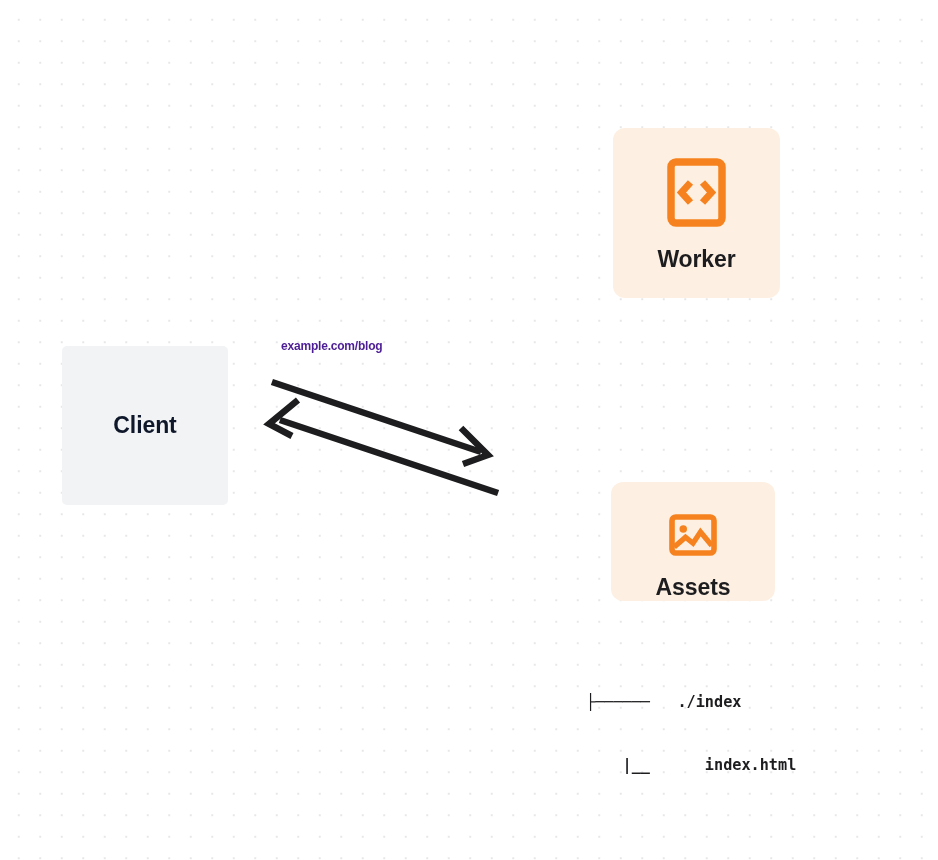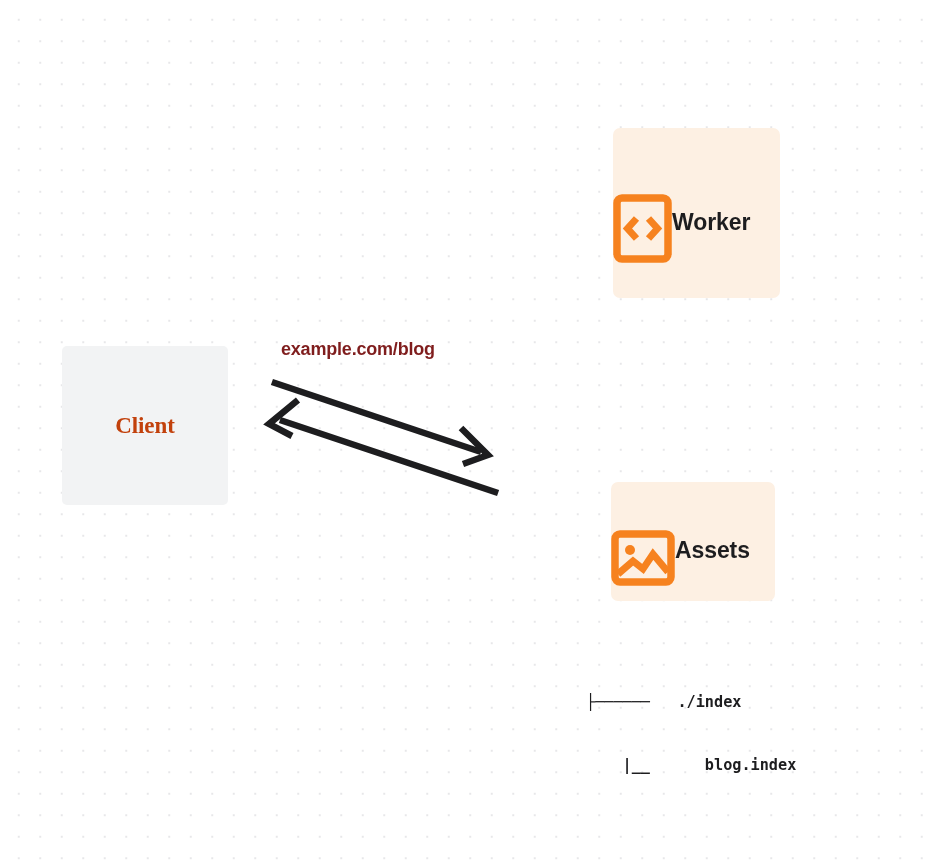--- a/index.html
+++ b/index.html
@@ -32,41 +32,40 @@
     height: 159px;
     background: #f2f3f4;
     border-radius: 5px;
     display: flex;
     align-items: center;
     justify-content: center;
   }
   #client-node .node-label {
     font-size: 23px;
     font-weight: 700;
-    color: #c2410c;
+    color: #0f172a;
     letter-spacing: -0.1px;
-    font-family: Liberation Serif, serif;
   }
 
   
   #edge-layer {
     position: absolute;
     left: 0;
     top: 0;
     width: 938px;
     height: 860px;
     pointer-events: none;
   }
   #edge-label {
     position: absolute;
     left: 281px;
     top: 339px;
-    font-size: 18px;
+    font-size: 12px;
     font-weight: 700;
-    color: #7f1d1d;
+    color: #4c1d95;
     white-space: nowrap;
     letter-spacing: -0.2px;
   }
 
   
   #project-group {
     position: absolute;
     left: 540px;
     top: 65px;
     width: 309px;
@@ -86,22 +85,23 @@
     font-weight: 700;
     color: #f6821f;
     white-space: nowrap;
     letter-spacing: -0.2px;
   }
 
   
   .service-card {
     position: absolute;
     background: #fdf0e3;
-    border-radius: 7px;
+    border-radius: 12px;
     display: flex;
+    flex-direction: column;
     align-items: center;
   }
   #worker-node {
     left: 613px;
     top: 128px;
     width: 167px;
     height: 170px;
   }
   #assets-node {
     left: 611px;
@@ -174,17 +174,17 @@
     <svg class="card-icon" width="64" height="56" viewBox="0 0 64 56" fill="none">
       <rect x="4" y="4" width="56" height="48" rx="5" ry="5" stroke="#f6821f" stroke-width="7.5" fill="none"></rect>
       <circle cx="19" cy="20" r="5" fill="#f6821f"></circle>
       <path d="M7 44 L22 31 L32 39 L42 24 L57 42" stroke="#f6821f" stroke-width="7" stroke-linecap="butt" stroke-linejoin="miter" fill="none"></path>
     </svg>
     <span class="node-label">Assets</span>
   </div>
 
   <div id="assets-file-tree">
     <span class="tree-row">├──────   ./index</span>
-    <span class="tree-row">    |__      blog.index</span>
+    <span class="tree-row">    |__      index.html</span>
     
   </div>
 
 </div>
 
 </body></html>

